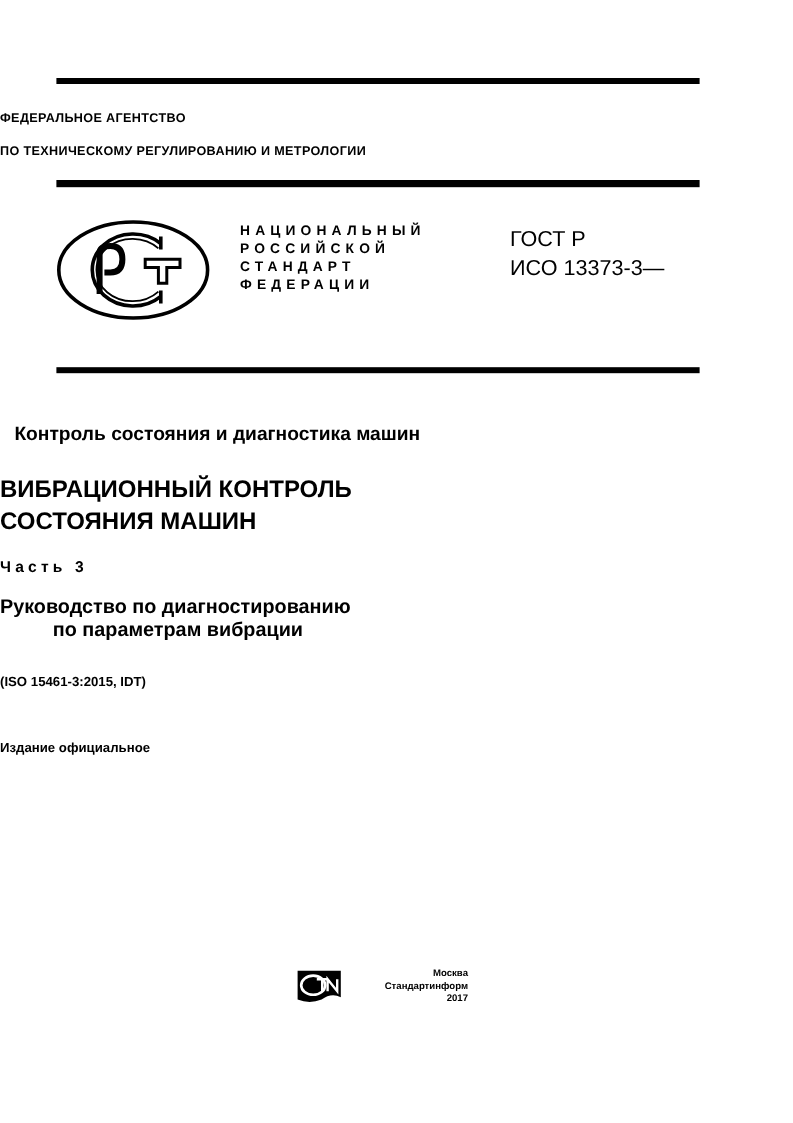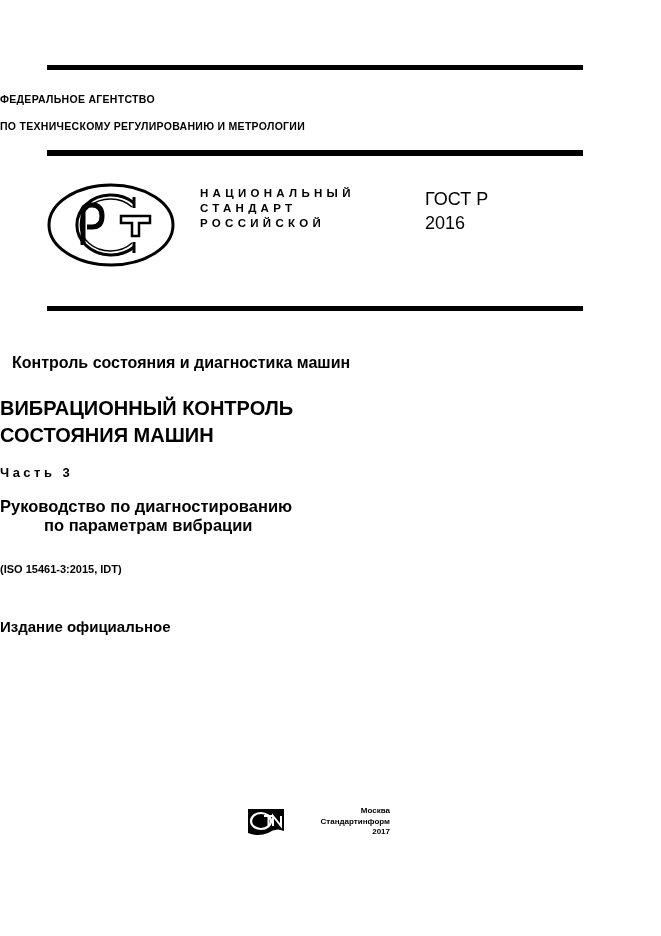--- a/index.html
+++ b/index.html
@@ -17,21 +17,21 @@
   }
   .gost {
     position: absolute; left: 425px; top: 188px; width: 180px;
     font-weight: normal; font-size: 18px; line-height: 23.5px;
   }
   .subtitle { font-size: 16px; padding-left: 12px; }
   .main-title { font-size: 20px; line-height: 27px; }
   .part { font-size: 13px; letter-spacing: 3.5px; }
   .part-title { font-size: 16.5px; line-height: 19px; }
   .iso { font-size: 11px; }
-  .edition { font-size: 15px; }
+  .edition { font-size: 11px; }
   .publisher-logo { position: absolute; left: 246px; top: 807px; width: 40px; height: 30px; }
   .publisher {
     position: absolute; left: 290px; top: 806px; width: 100px;
     text-align: right; font-weight: bold; font-size: 8px; line-height: 10.5px;
   }
 </style>
 </head>
 <body>
 
 <div class="rule" style="top:65px;height:5px;"></div>
@@ -51,27 +51,28 @@
     <line x1="88" y1="61" x2="88" y2="72" stroke="#000" stroke-width="3"></line>
 
     <path d="M37 64 L37 30 Q37 24 46 24 Q56 24 56 35 Q56 46 46 46 L41 46" fill="none" stroke="#000" stroke-width="5"></path>
 
     <path d="M75 35 L104 35 L104 42 L93 42 L93 55 L86 55 L86 42 L75 42 Z" fill="none" stroke="#000" stroke-width="2.5"></path>
   </svg>
 </div>
 
 <div class="nat-std">
   <div>НАЦИОНАЛЬНЫЙ</div>
+  <div>РОССИЙСКОЙ</div>
   <div>СТАНДАРТ</div>
-  <div>РОССИЙСКОЙ</div>
+  <div>ФЕДЕРАЦИИ</div>
 </div>
 
 <div class="gost">
   <div>ГОСТ Р</div>
-  <div>2016</div>
+  <div>ИСО 13373-3—</div>
 </div>
 
 <div class="abs subtitle" style="top:354px;">Контроль состояния и диагностика машин</div>
 <div class="abs main-title" style="top:395px;">ВИБРАЦИОННЫЙ КОНТРОЛЬ</div>
 <div class="abs main-title" style="top:422px;">СОСТОЯНИЯ МАШИН</div>
 <div class="abs part" style="top:465px;">Часть 3</div>
 <div class="abs part-title" style="top:497px;">Руководство по диагностированию</div>
 <div class="abs part-title" style="top:516px;padding-left:44px;">по параметрам вибрации</div>
 <div class="abs iso" style="top:563px;">(ISO 15461-3:2015, IDT)</div>
 <div class="abs edition" style="top:618px;">Издание официальное</div>

